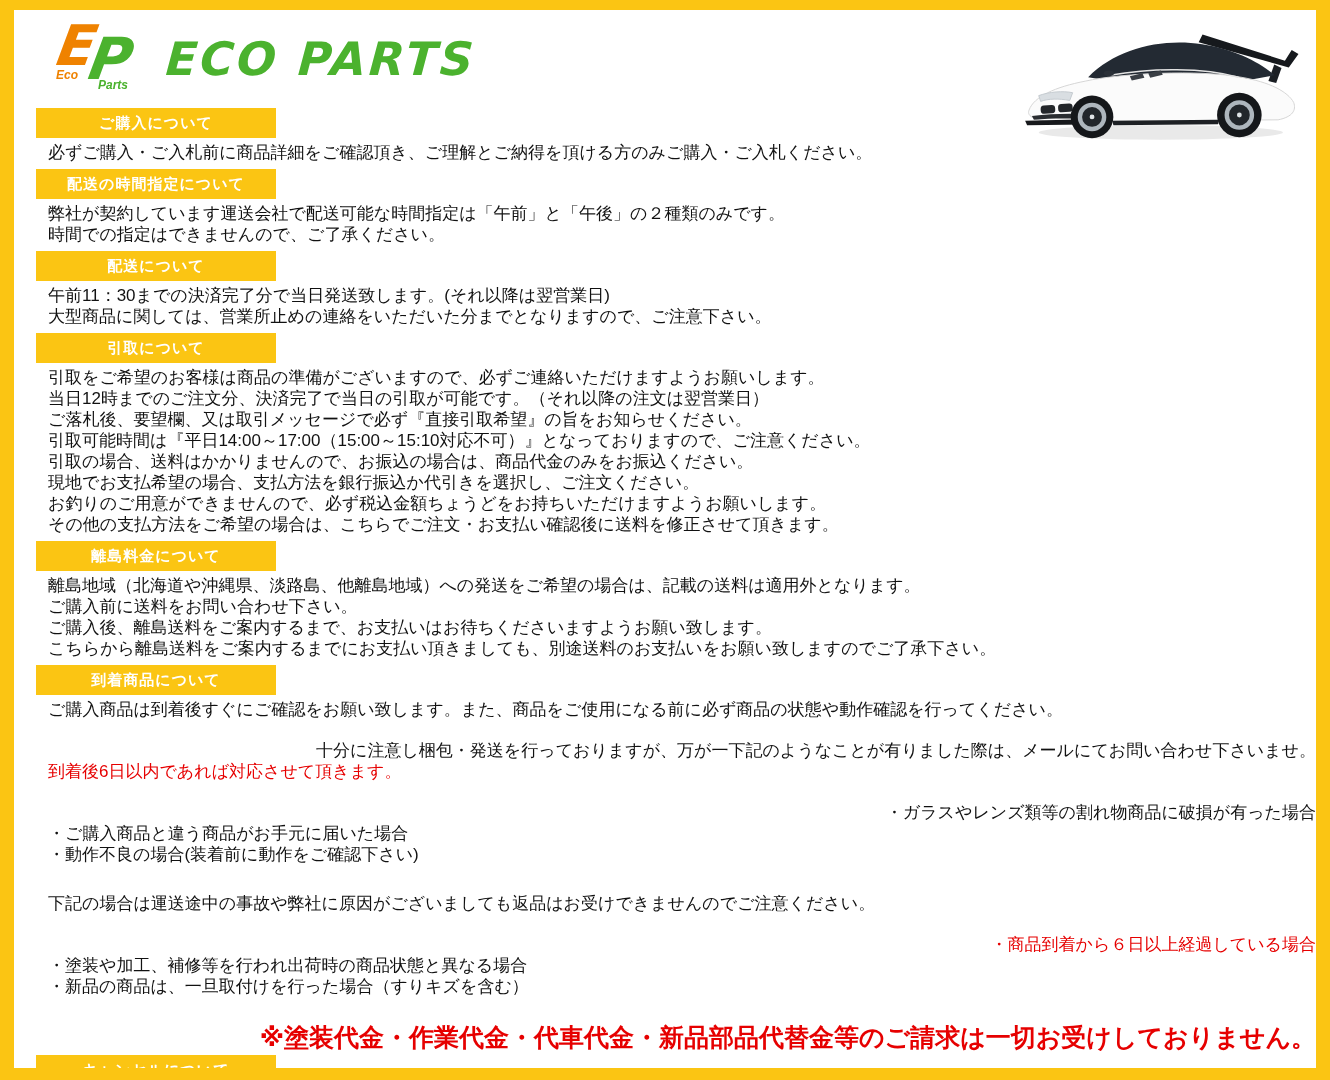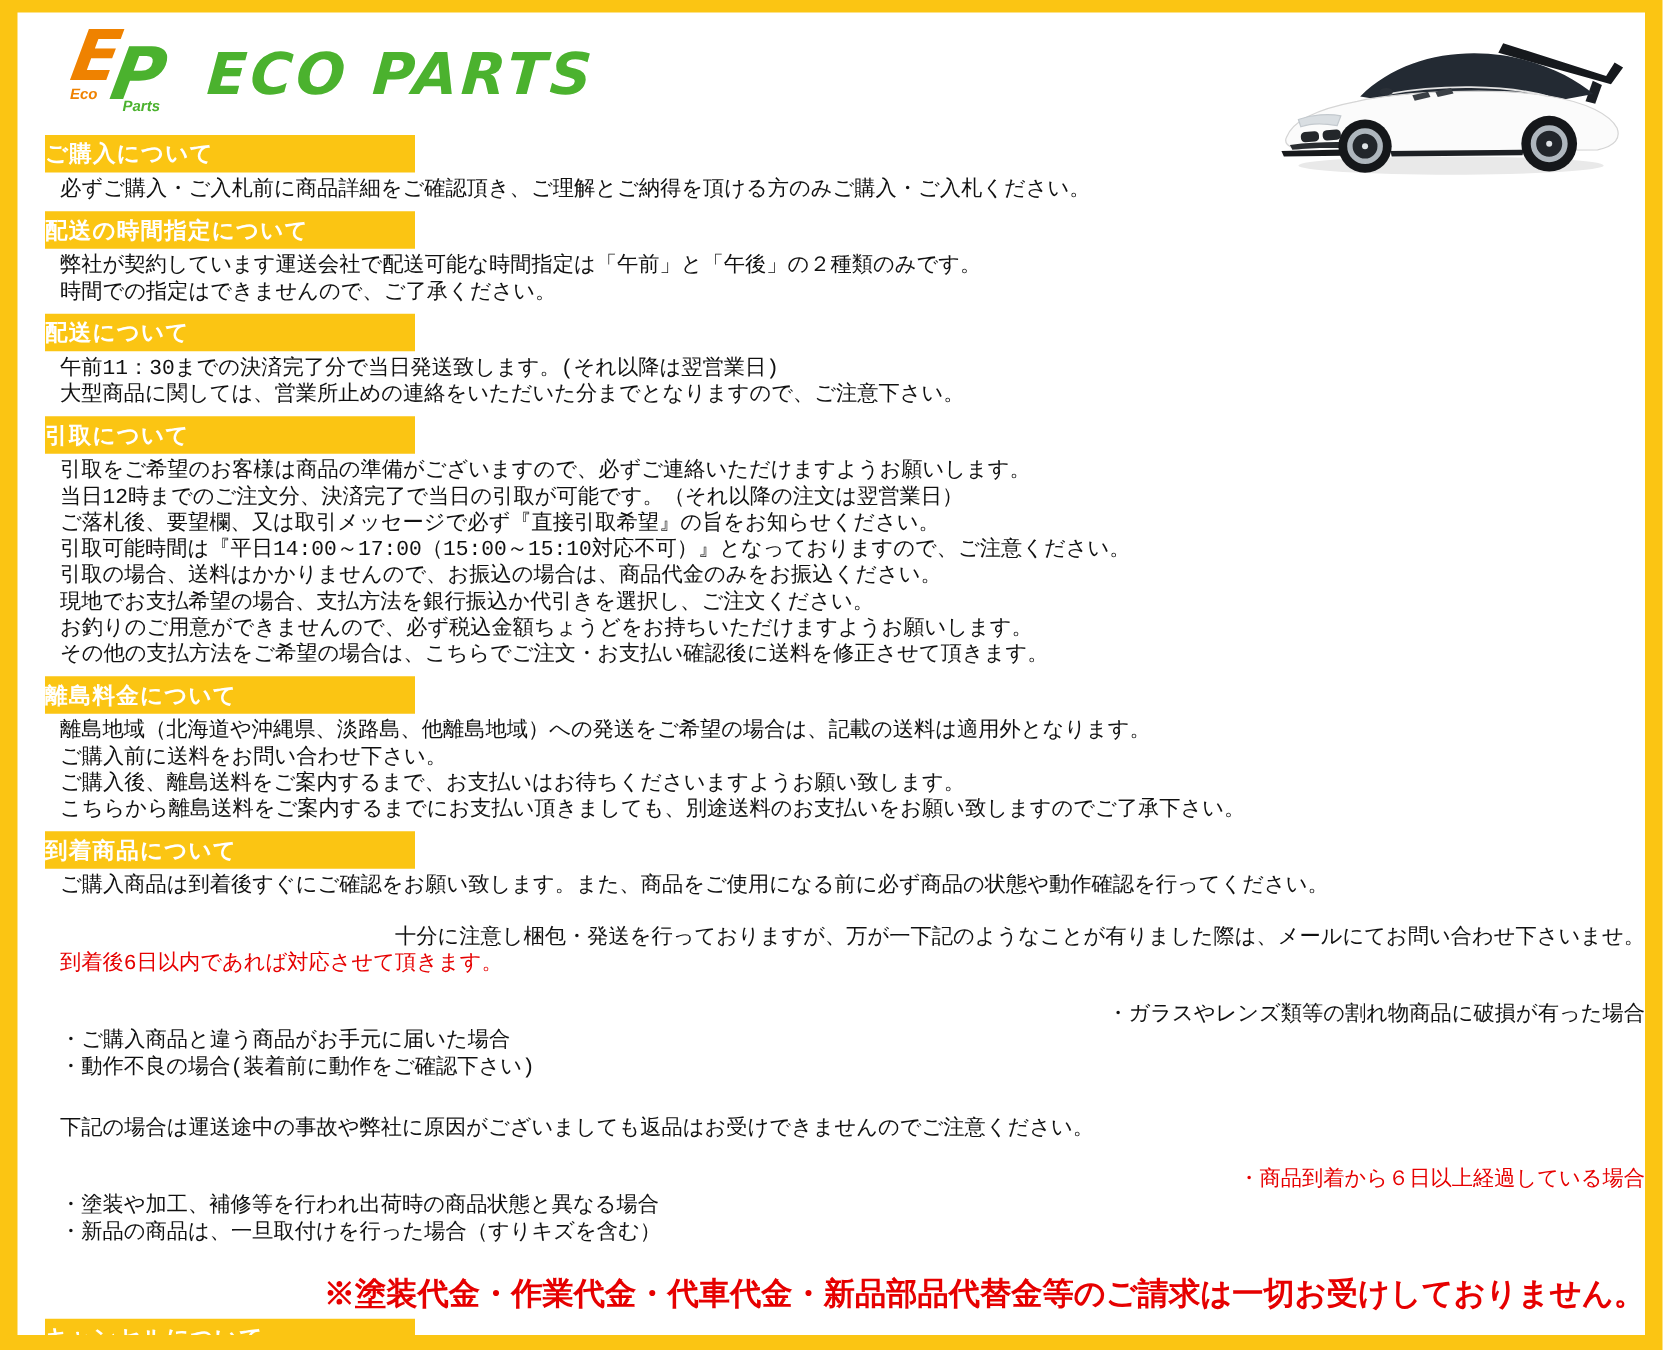--- a/index.html
+++ b/index.html
@@ -65,33 +65,32 @@
     transform:skew(-4deg);
     white-space:nowrap;
   }
   .car{
     position:absolute;right:14px;top:4px;
     width:292px;height:126px;
   }
   
   main{display:block;}
   .sec-title{
-    width:296px;height:30px;line-height:30px;
+    width:240px;height:30px;line-height:30px;
     margin:6px 0 4px 22px;
     background:var(--accent);
     color:#ffffff;
-    font-weight:bold;font-size:18px;
-    text-align:left;letter-spacing:1px;
+    font-weight:bold;font-size:15px;
+    text-align:center;letter-spacing:1px;
   }
   .sec-body{margin:0 0 6px 0;}
   .line{
     margin:0 0 0 34px;
     font-size:17px;line-height:21px;
     white-space:nowrap;
-    font-family:Liberation Mono, monospace;
   }
   .line.red{color:var(--red);}
   .line.red-bold{
     color:var(--red);
     font-weight:bold;font-size:25px;line-height:24px;text-align:right;
   }
   .gap-sm{margin-top:20px;text-align:right;}
   .gap-md{margin-top:28px;}
 </style>
 </head>

